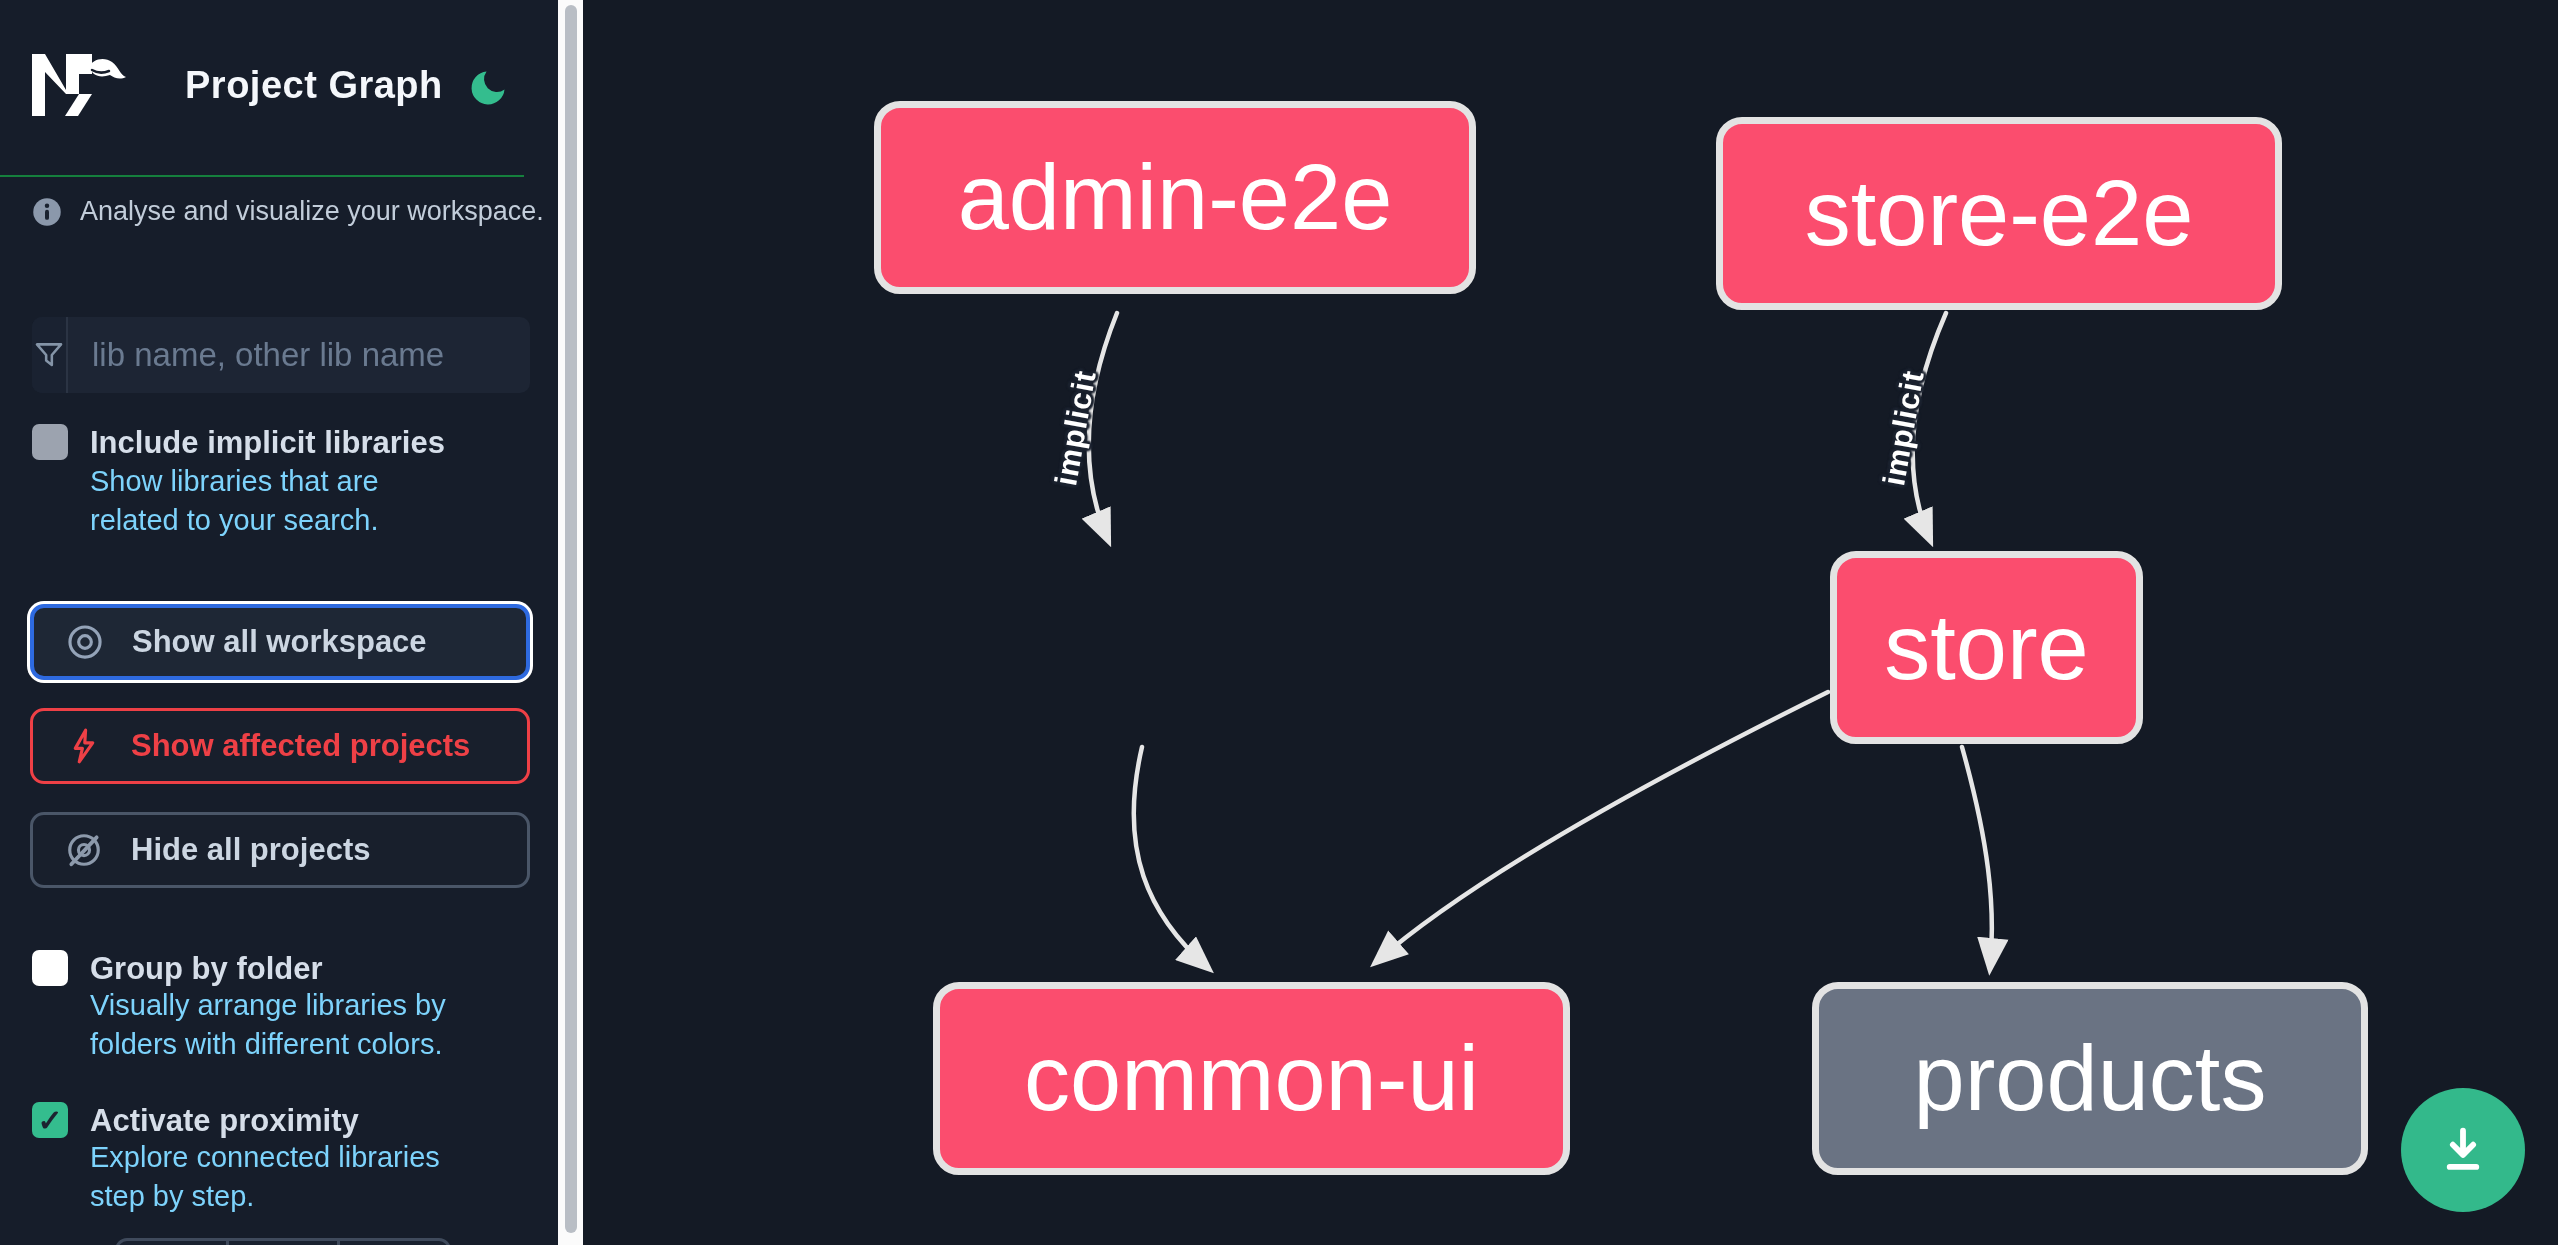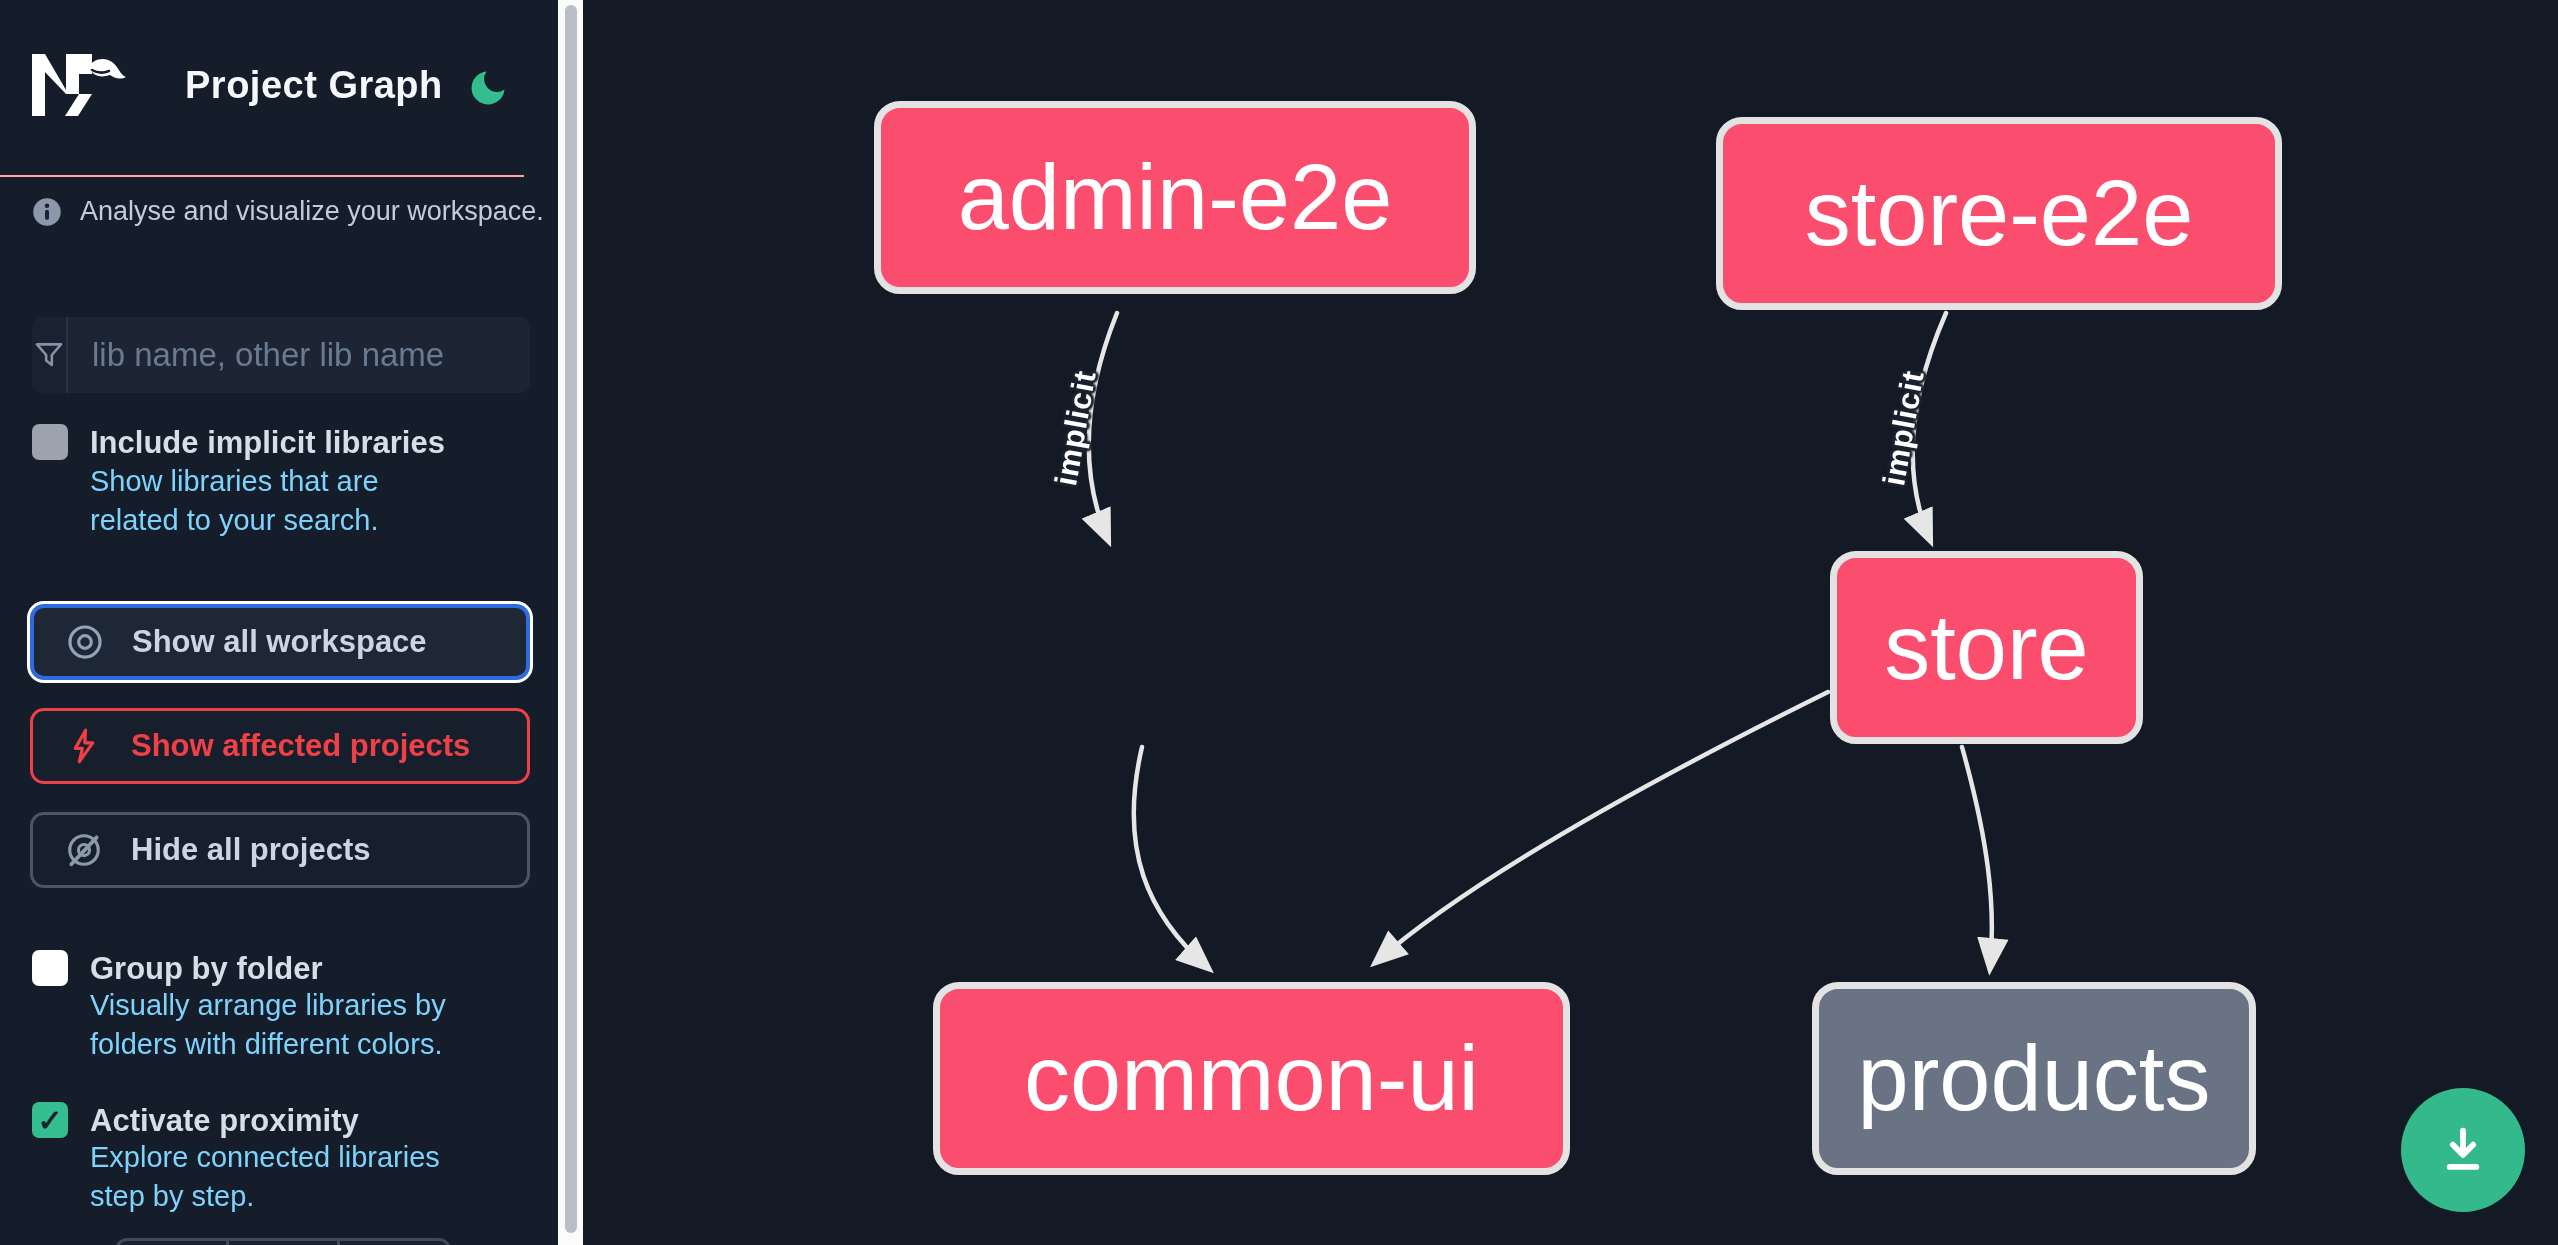--- a/index.html
+++ b/index.html
@@ -3,21 +3,21 @@
 <meta charset="utf-8">
 <style>
   html,body{margin:0;padding:0;background:#0e141e;}
   #page{position:relative;width:2558px;height:1245px;overflow:hidden;
         background:#141a25;font-family:"Liberation Sans",sans-serif;}
 
   
   #sidebar{position:absolute;left:0;top:0;width:558px;height:1245px;
            background:#161d2a;overflow:hidden;}
   #sidebar-header{position:absolute;left:0;top:0;width:524px;height:175px;
-                  border-bottom:2px solid #fca5a5;}
+                  border-bottom:2px solid #15803d;}
   #nx-logo{position:absolute;left:30px;top:50px;width:100px;height:70px;}
   #app-title{position:absolute;left:185px;top:64px;font-size:38px;font-weight:700;
              color:#f4f7fb;letter-spacing:.5px;}
   #theme-toggle{position:absolute;left:466px;top:66px;width:44px;height:44px;
                 cursor:pointer;}
 
   #info-row{position:absolute;left:32px;top:196px;display:flex;align-items:center;gap:18px;}
   #info-icon{width:30px;height:30px;flex:0 0 30px;}
   #info-text{font-size:27px;color:#c2cdda;}
 
@@ -107,21 +107,21 @@
         <path d="M 1142 747 C 1118 850 1148 915 1208 968" class="edge" marker-end="url(#arrowhead)"></path>
         <path d="M 1828 692 C 1650 780 1470 880 1376 962" class="edge" marker-end="url(#arrowhead)"></path>
         <path d="M 1962 747 C 1988 840 1996 905 1990 968" class="edge" marker-end="url(#arrowhead)"></path>
       </svg>
   <div class="edge-label" style="left: 1076px; top: 428px;">implicit</div>
       <div class="edge-label" style="left: 1904px; top: 428px;">implicit</div>
       <div class="gnode" style="left: 874px; top: 101px; width: 602px; height: 193px; background: rgb(251, 77, 110);">admin-e2e</div>
       <div class="gnode" style="left: 1716px; top: 117px; width: 566px; height: 193px; background: rgb(251, 77, 110);">store-e2e</div>
       <div class="gnode" style="left: 1830px; top: 551px; width: 313px; height: 193px; background: rgb(251, 77, 110);">store</div>
       <div class="gnode" style="left: 933px; top: 982px; width: 637px; height: 193px; background: rgb(251, 77, 110);">common-ui</div>
-      <div class="gnode" style="left: 1812px; top: 982px; width: 444px; height: 193px; background: rgb(106, 115, 131);">products</div>
+      <div class="gnode" style="left: 1812px; top: 982px; width: 556px; height: 193px; background: rgb(106, 115, 131);">products</div>
     </div>
 
   <div id="sidebar">
 
     <div id="sidebar-header">
       <svg id="nx-logo" viewBox="0 0 100 70">
         <g fill="#ffffff">
           <path d="M2 66 V4 h13 l21 36 V4 h13 v40 h-13 L15 22 v44 z"></path>
           <path d="M49 44 h13 l-14 22 H35 z"></path>
           <path d="M49 4 h13 v20 h-13 z"></path>

